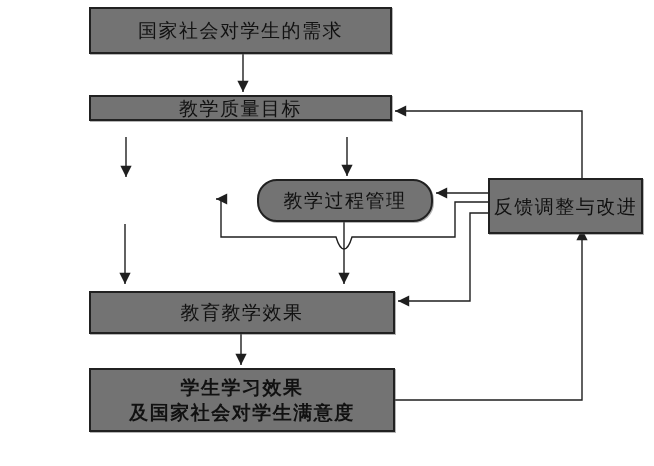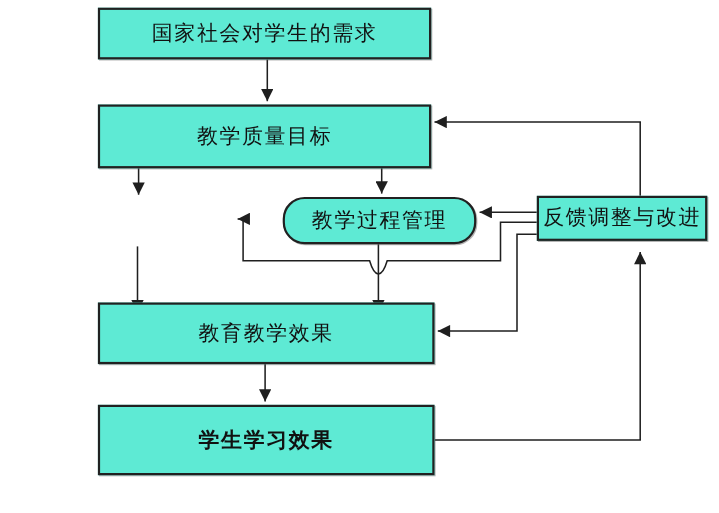--- a/index.html
+++ b/index.html
@@ -20,21 +20,21 @@
     left: 0;
     top: 0;
     width: 654px;
     height: 466px;
     pointer-events: none;
   }
   .node {
     position: absolute;
     box-sizing: border-box;
     border: 2px solid #212121;
-    background: #5eead4;
+    background: #737373;
     display: flex;
     flex-direction: column;
     align-items: center;
     justify-content: center;
     text-align: center;
     color: #111111;
     font-size: 19px;
     letter-spacing: 1.5px;
     line-height: 25px;
     box-shadow: 1px 1px 0 rgba(90,90,90,0.45);
@@ -64,34 +64,35 @@
       <path d="M241,331 L241,365" marker-end="url(#arrow)"></path>
       <path d="M395,400 L582,400 L582,229 " marker-end="url(#arrow)"></path>
       <path d="M582,178 L582,111 L395,111" marker-end="url(#arrow)"></path>
     </g>
   </svg>
 
   <div class="node" style="left:89px; top:7px; width:303px; height:47px;">
     <span>国家社会对学生的需求</span>
   </div>
 
-  <div class="node" style="left:89px; top:95px; width:303px; height:58px;">
+  <div class="node" style="left:89px; top:95px; width:303px; height:26px;">
     <span>教学质量目标</span>
   </div>
 
 
   <div class="node" style="left:257px; top:179px; width:176px; height:43px;border-radius:20px;">
     <span>教学过程管理</span>
   </div>
 
-  <div class="node" style="left:488px; top:178px; width:155px; height:41px;">
+  <div class="node" style="left:488px; top:178px; width:155px; height:56px;">
     <span>反馈调整与改进</span>
   </div>
 
-  <div class="node" style="left:89px; top:275px; width:306px; height:56px;">
+  <div class="node" style="left:89px; top:291px; width:306px; height:43px;">
     <span>教育教学效果</span>
   </div>
 
   <div class="node" style="left:89px; top:368px; width:306px; height:64px;font-weight:bold;">
     <span>学生学习效果</span>
+    <span>及国家社会对学生满意度</span>
   </div>
 
 </div>
 
 </body></html>

